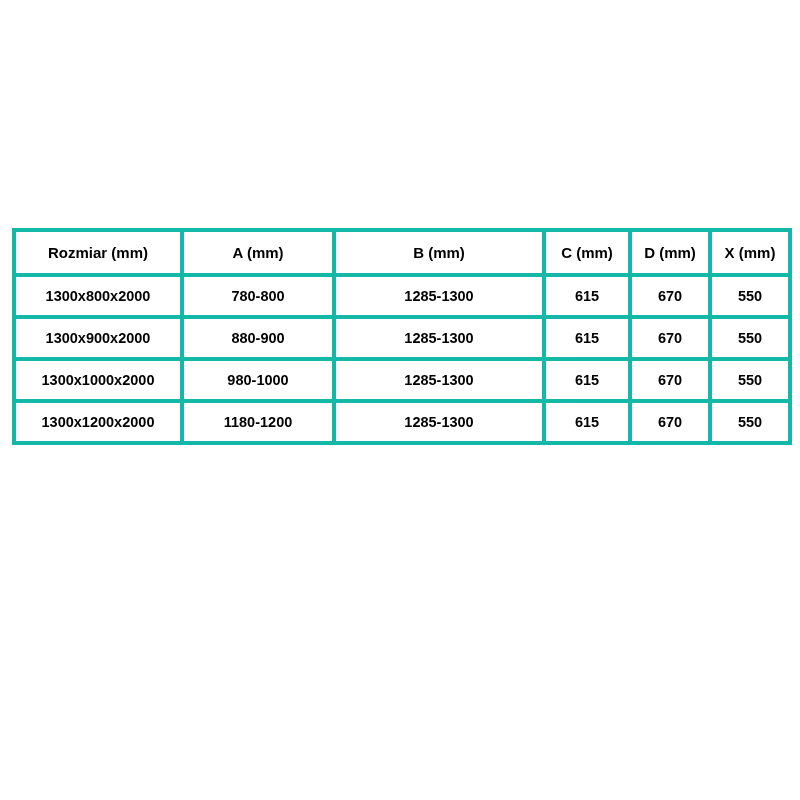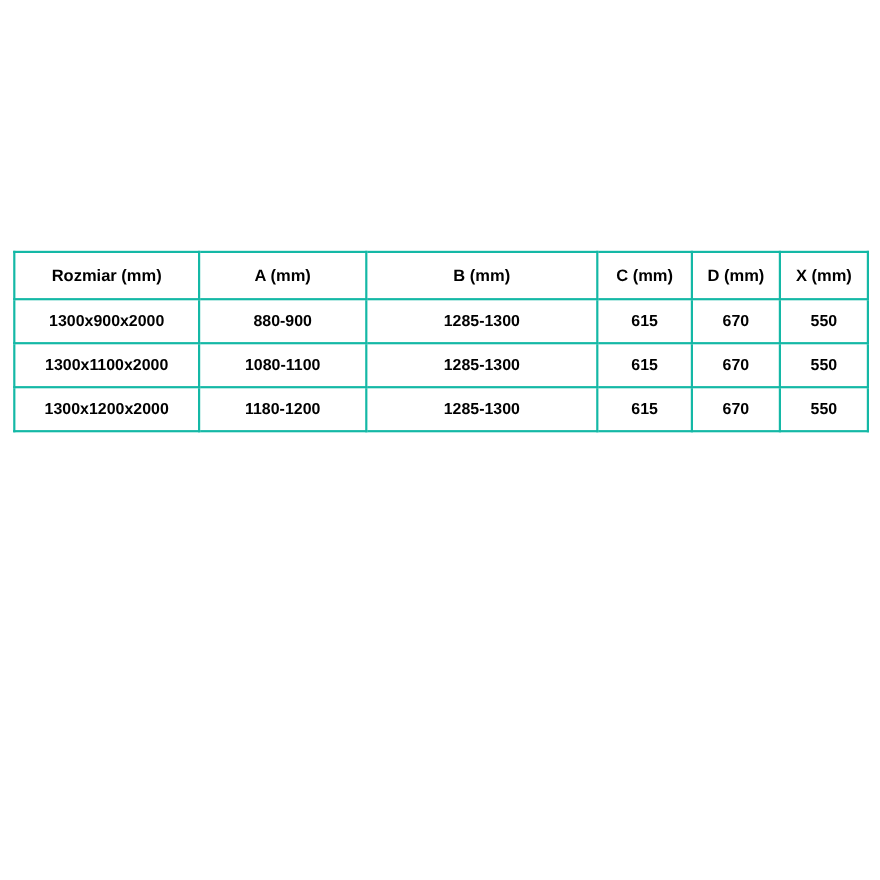--- a/index.html
+++ b/index.html
@@ -21,21 +21,21 @@
     top: 228px;
     width: 776px;
   }
   table.size-table {
     border-collapse: collapse;
     width: 776px;
     table-layout: fixed;
   }
   table.size-table td,
   table.size-table th {
-    border: 2px solid #14b8a6;
+    border: 4px solid #14b8a6;
     height: 38px;
     text-align: center;
     vertical-align: middle;
     font-size: 14.5px;
     font-weight: bold;
     padding: 0 2px;
     white-space: nowrap;
     overflow: hidden;
   }
   table.size-table th {
@@ -68,30 +68,38 @@
         <th>Rozmiar (mm)</th>
         <th>A (mm)</th>
         <th>B (mm)</th>
         <th>C (mm)</th>
         <th>D (mm)</th>
         <th>X (mm)</th>
       </tr>
     </thead>
     <tbody>
       <tr>
+        <td>1300x800x2000</td>
+        <td>780-800</td>
+        <td>1285-1300</td>
+        <td>615</td>
+        <td>670</td>
+        <td>550</td>
+      </tr>
+      <tr>
         <td>1300x900x2000</td>
         <td>880-900</td>
         <td>1285-1300</td>
         <td>615</td>
         <td>670</td>
         <td>550</td>
       </tr>
       <tr>
-        <td>1300x1100x2000</td>
-        <td>1080-1100</td>
+        <td>1300x1000x2000</td>
+        <td>980-1000</td>
         <td>1285-1300</td>
         <td>615</td>
         <td>670</td>
         <td>550</td>
       </tr>
       <tr>
         <td>1300x1200x2000</td>
         <td>1180-1200</td>
         <td>1285-1300</td>
         <td>615</td>

